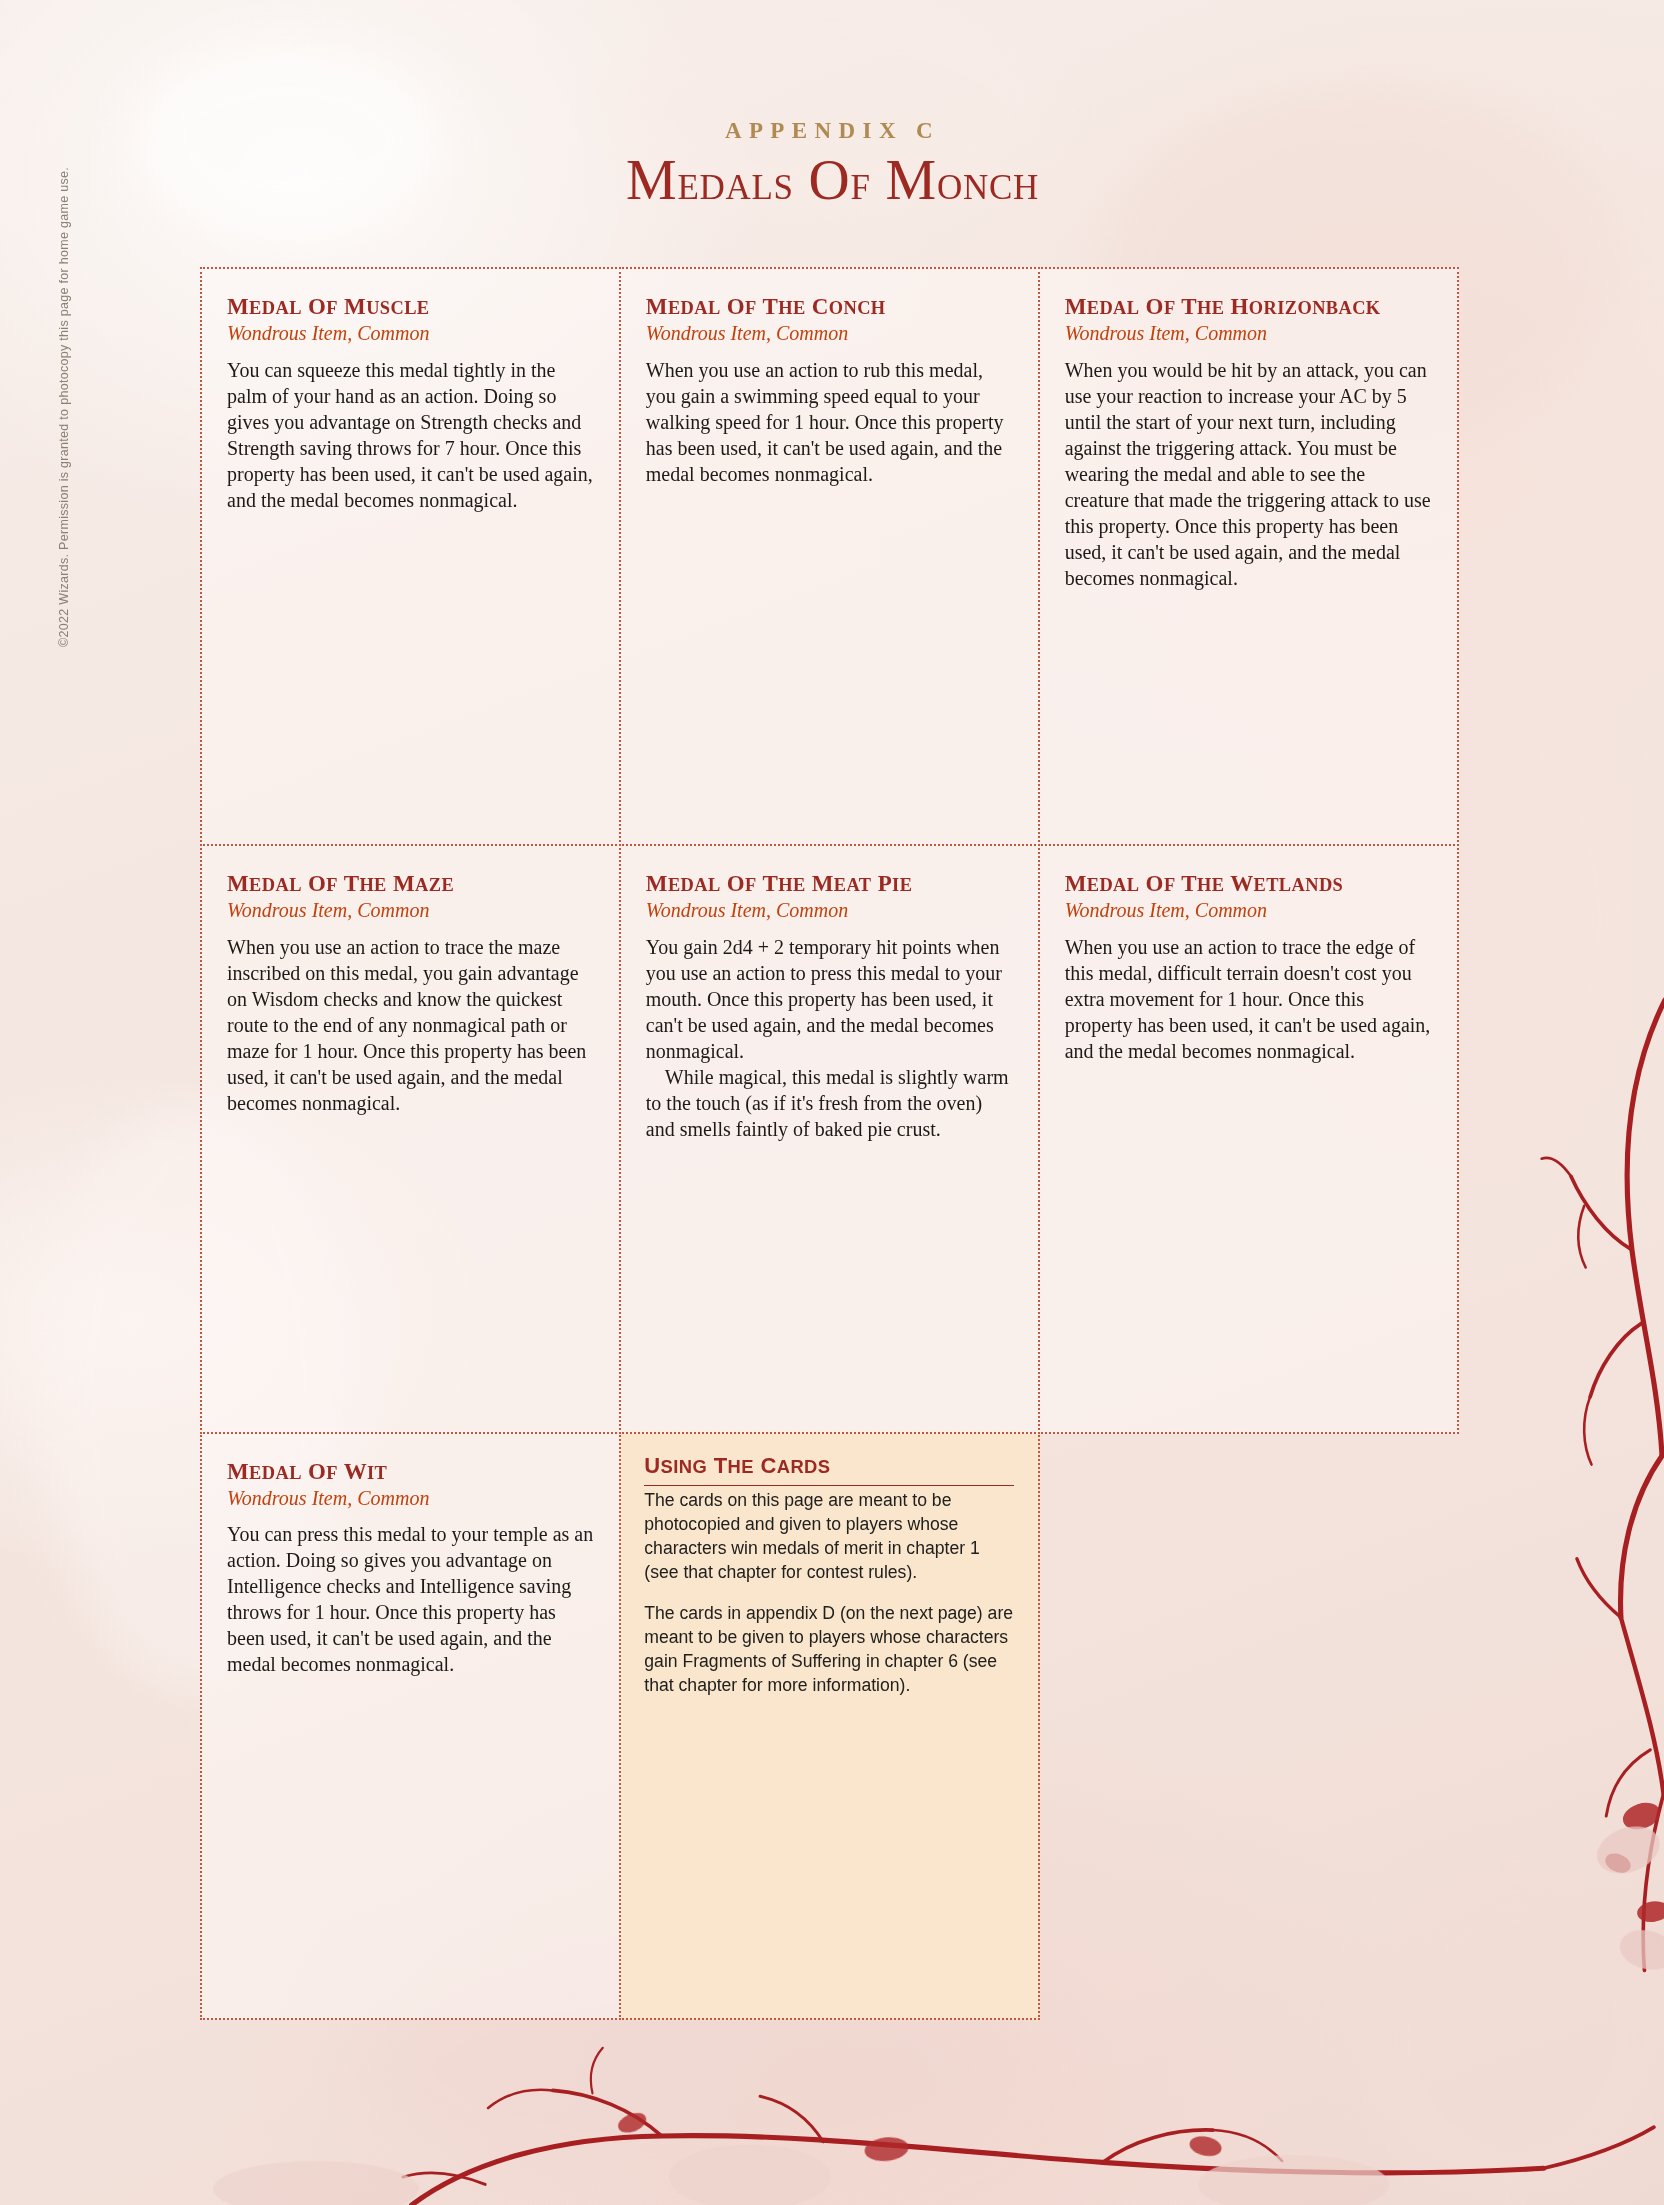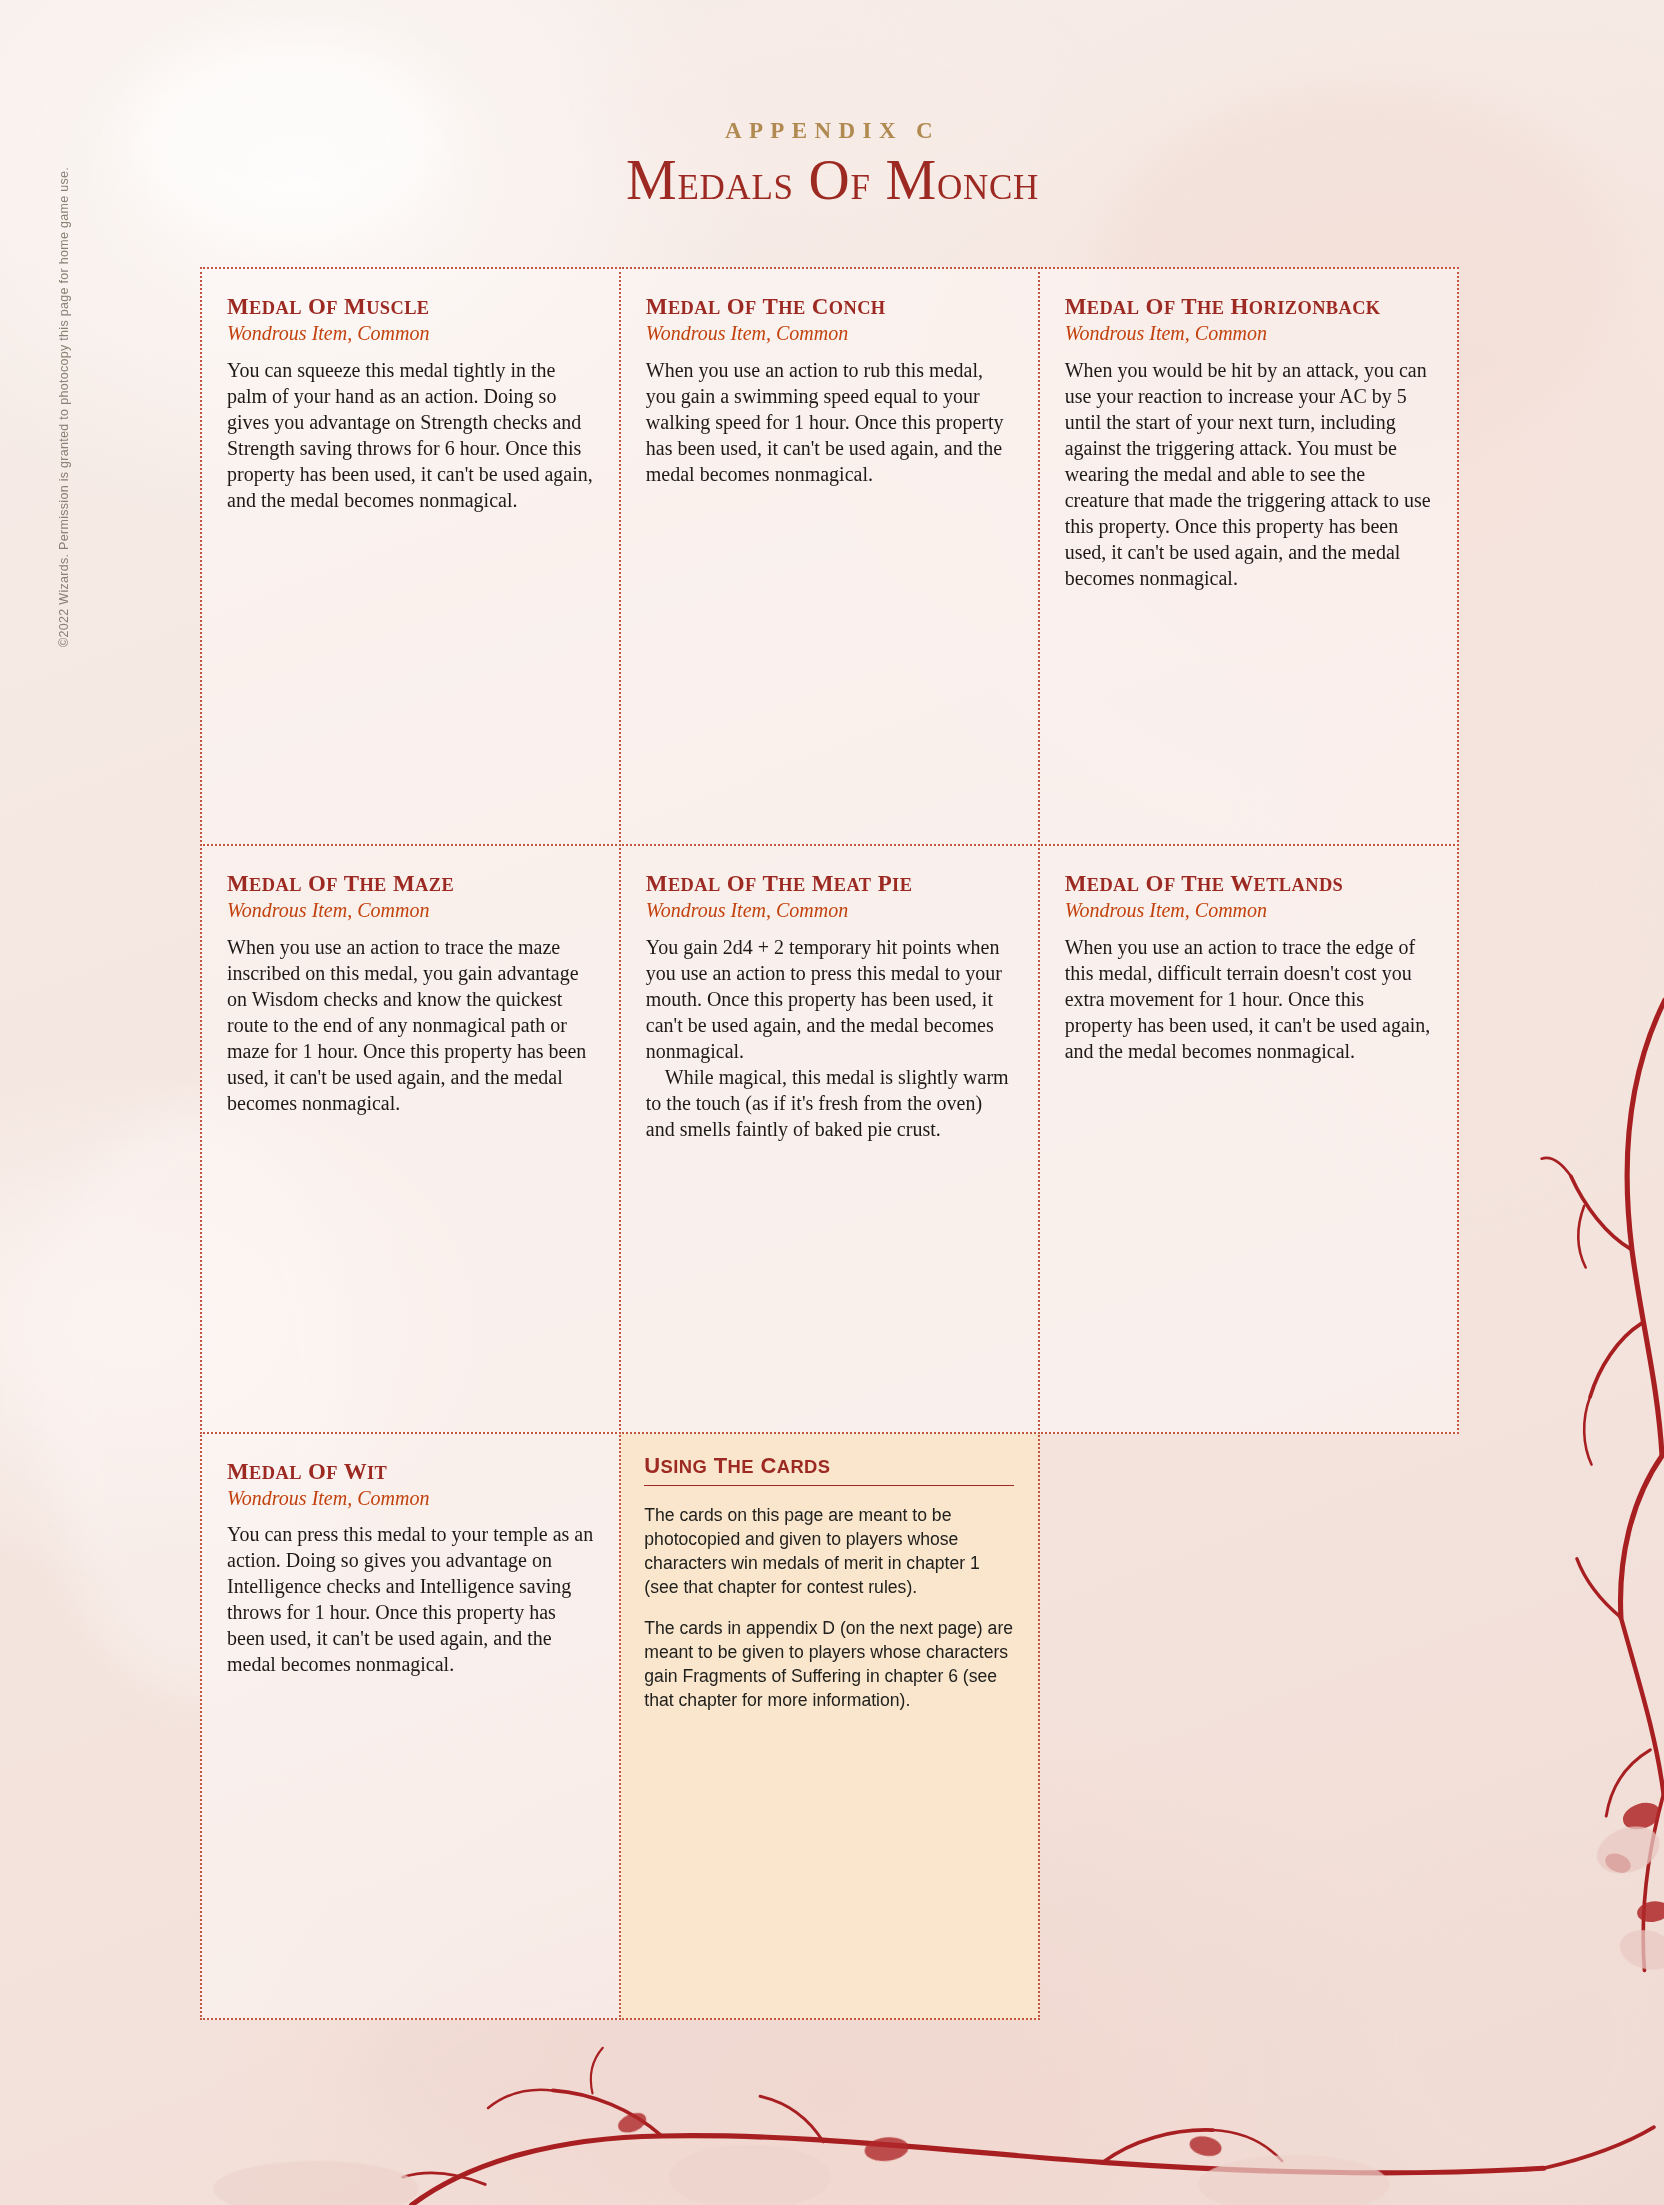--- a/index.html
+++ b/index.html
@@ -140,21 +140,21 @@
     min-height: 588px;
   }
   .sidebar-title {
     font-family: "Liberation Sans", sans-serif;
     font-size: 22px;
     font-weight: bold;
     color: #9c2a22;
     letter-spacing: 0.4px;
     padding-bottom: 5.9px;
     border-bottom: 1.5px solid #9c2a22;
-    margin: 0 0 17px 0;
+    margin: 0 0 2px 0;
   }
   .sidebar-title .sc { font-size: 18.4px; }
   .sidebar-card p {
     font-family: "Liberation Sans", sans-serif;
     font-size: 17.6px;
     line-height: 1.38;
     color: #20201e;
     margin: 0 0 16px 0;
   }
   .sidebar-card p:last-child { margin-bottom: 16px; }
@@ -196,21 +196,21 @@
 <div class="page-title">M<span class="small">EDALS</span> O<span class="small">F</span> M<span class="small">ONCH</span></div>
 
 <div class="grid">
 
   <div class="grid-row">
 
     <div class="card r1">
       <div class="card-title">M<span class="sc">EDAL</span> O<span class="sc">F</span> M<span class="sc">USCLE</span></div>
       <div class="card-subtitle">Wondrous Item, Common</div>
       <div class="card-body">
-        <p>You can squeeze this medal tightly in the palm of your hand as an action. Doing so gives you advantage on Strength checks and Strength saving throws for 6 hour. Once this property has been used, it can't be used again, and the medal becomes nonmagical.</p>
+        <p>You can squeeze this medal tightly in the palm of your hand as an action. Doing so gives you advantage on Strength checks and Strength saving throws for 7 hour. Once this property has been used, it can't be used again, and the medal becomes nonmagical.</p>
       </div>
     </div>
 
     <div class="card r1">
       <div class="card-title">M<span class="sc">EDAL</span> O<span class="sc">F</span> T<span class="sc">HE</span> C<span class="sc">ONCH</span></div>
       <div class="card-subtitle">Wondrous Item, Common</div>
       <div class="card-body">
         <p>When you use an action to rub this medal, you gain a swimming speed equal to your walking speed for 1 hour. Once this property has been used, it can't be used again, and the medal becomes nonmagical.</p>
       </div>
     </div>

